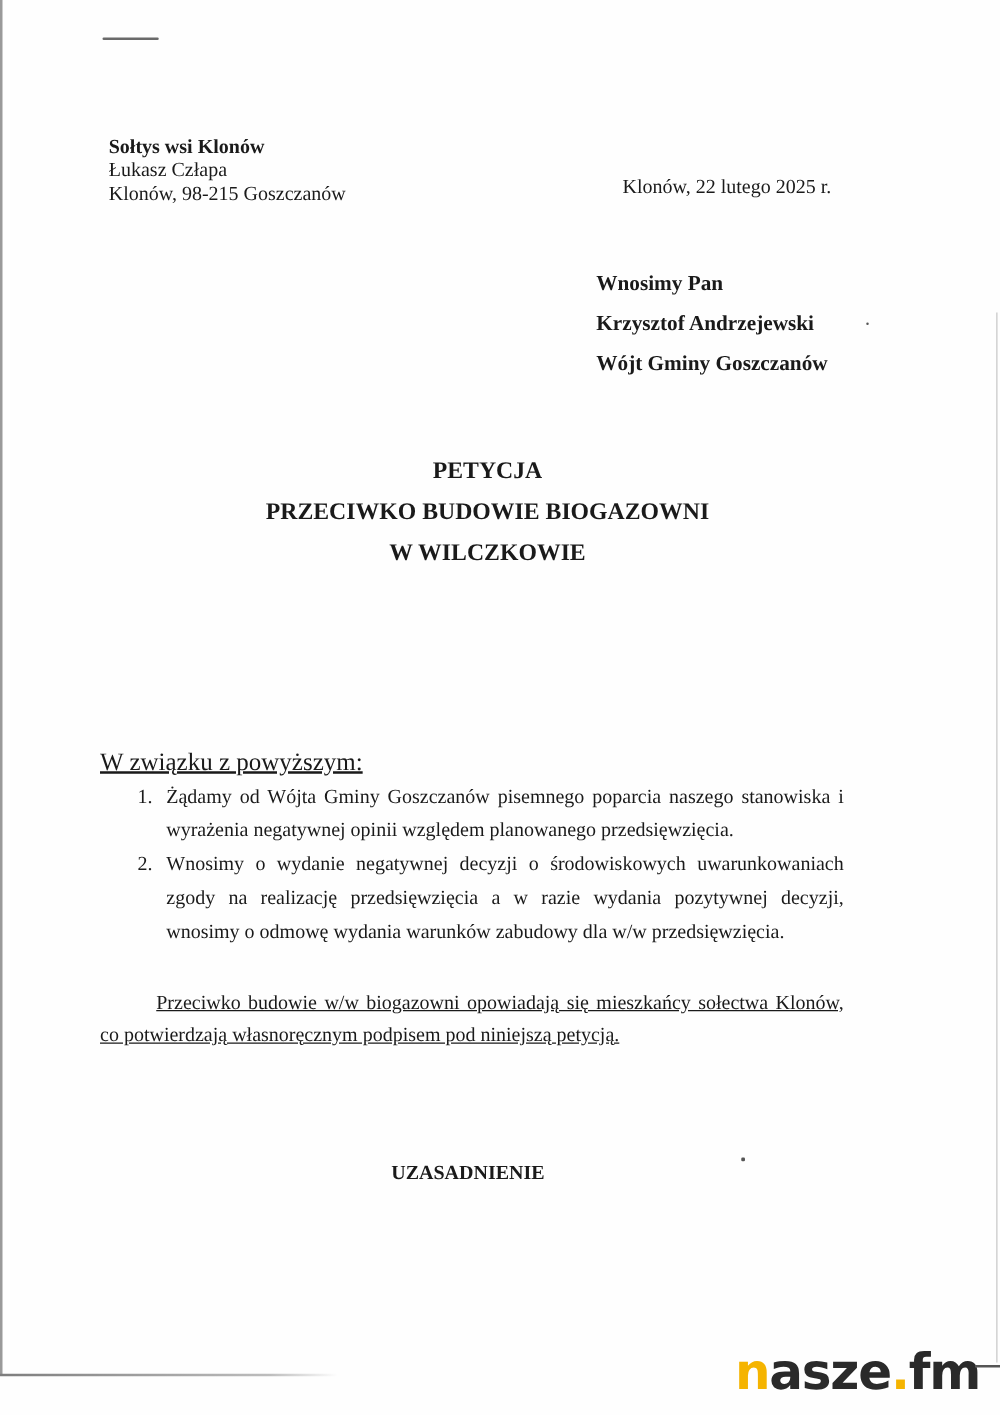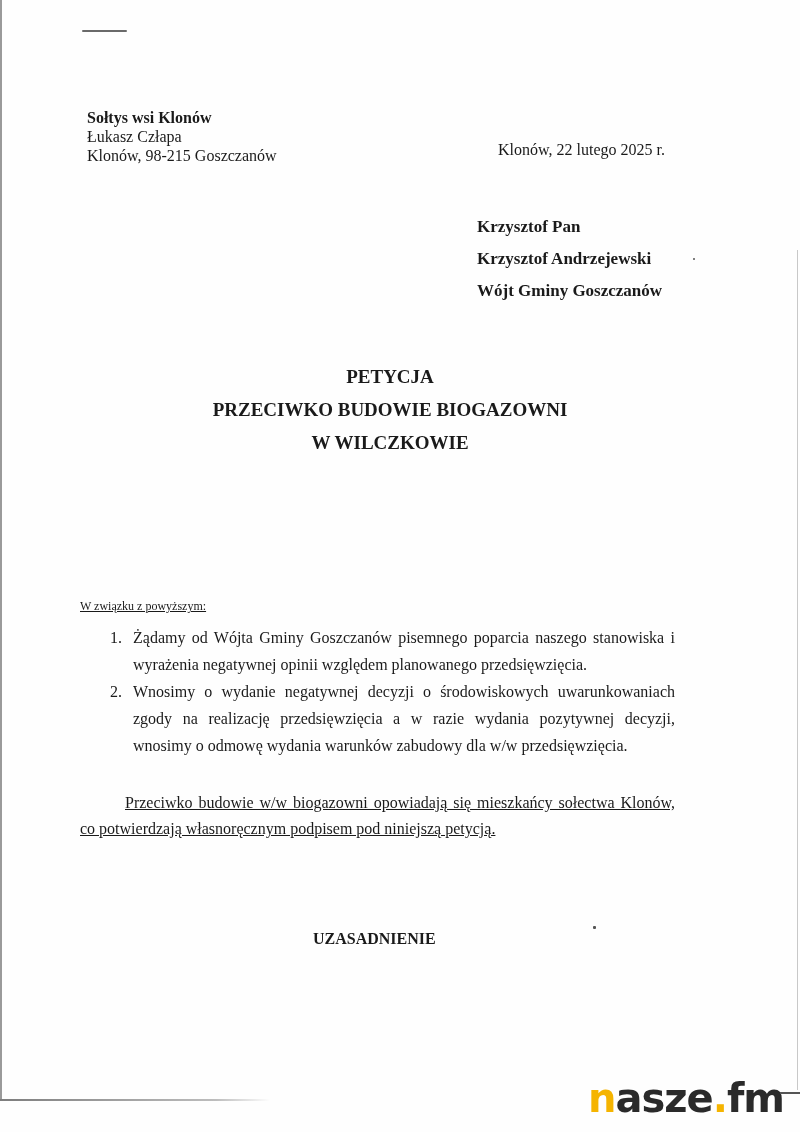--- a/index.html
+++ b/index.html
@@ -89,21 +89,21 @@
       width: 595px;
       font-size: 16px;
       line-height: 26px;
       text-align: justify;
     }
     .para .indent { display: inline-block; width: 45px; }
     .p1 { top: 488px; }
     .section-head {
       position: absolute;
       left: 80px; top: 599px;
-      font-size: 12px;
+      font-size: 20px;
       text-decoration: underline;
     }
     .list {
       position: absolute;
       left: 110px; top: 624px;
       width: 565px;
       font-size: 16px;
       line-height: 27px;
     }
     .list-item {
@@ -157,21 +157,21 @@
 
   <div class="sender">
     <div class="name">Sołtys wsi Klonów</div>
     <div>Łukasz Człapa</div>
     <div>Klonów, 98-215 Goszczanów</div>
   </div>
 
   <div class="date">Klonów, 22 lutego 2025 r.</div>
 
   <div class="recipient">
-    <div>Krzysztof Pan</div>
+    <div>Wnosimy Pan</div>
     <div>Krzysztof Andrzejewski</div>
     <div>Wójt Gminy Goszczanów</div>
   </div>
 
   <div class="title">
     <div>PETYCJA</div>
     <div>PRZECIWKO BUDOWIE BIOGAZOWNI</div>
     <div>W WILCZKOWIE</div>
   </div>
 

